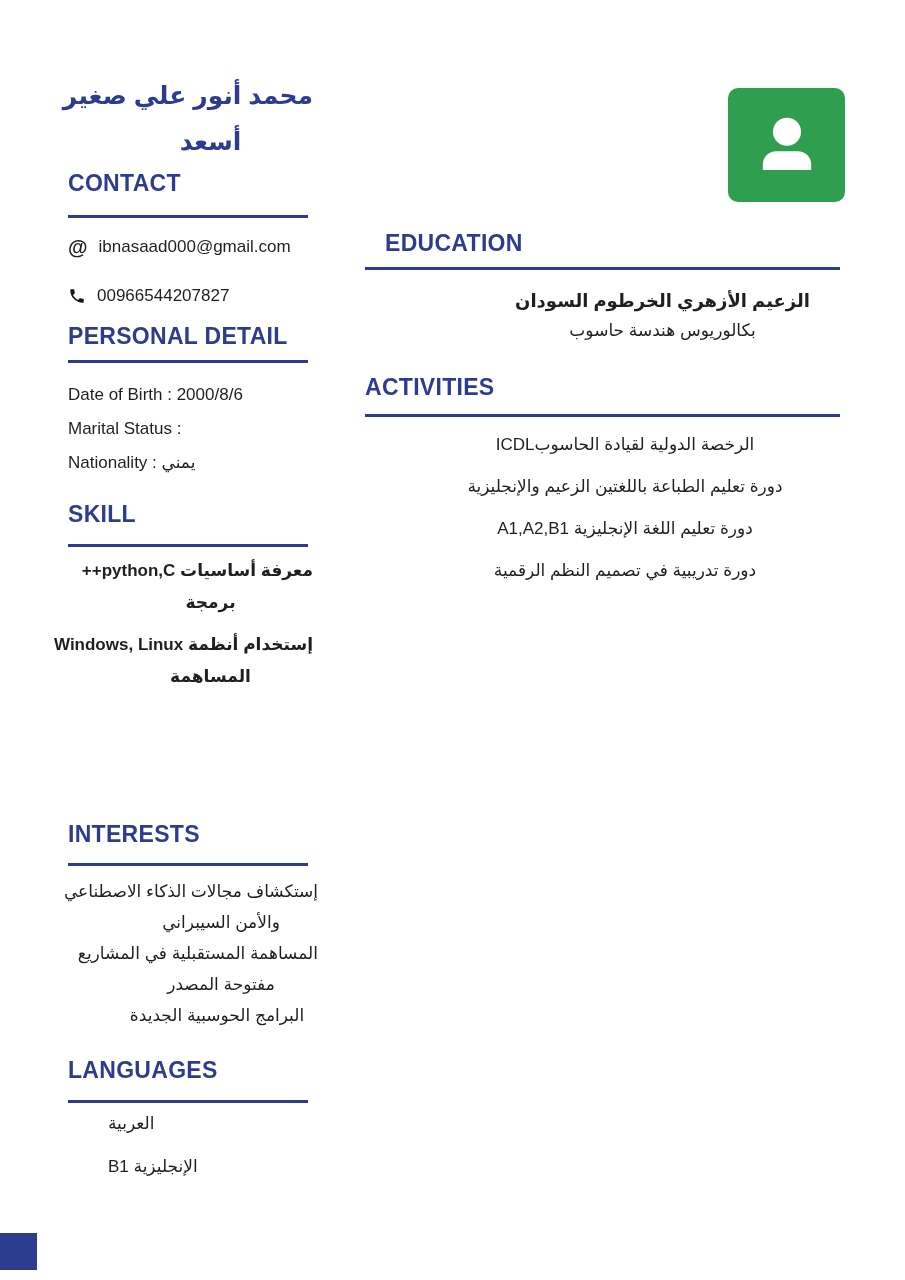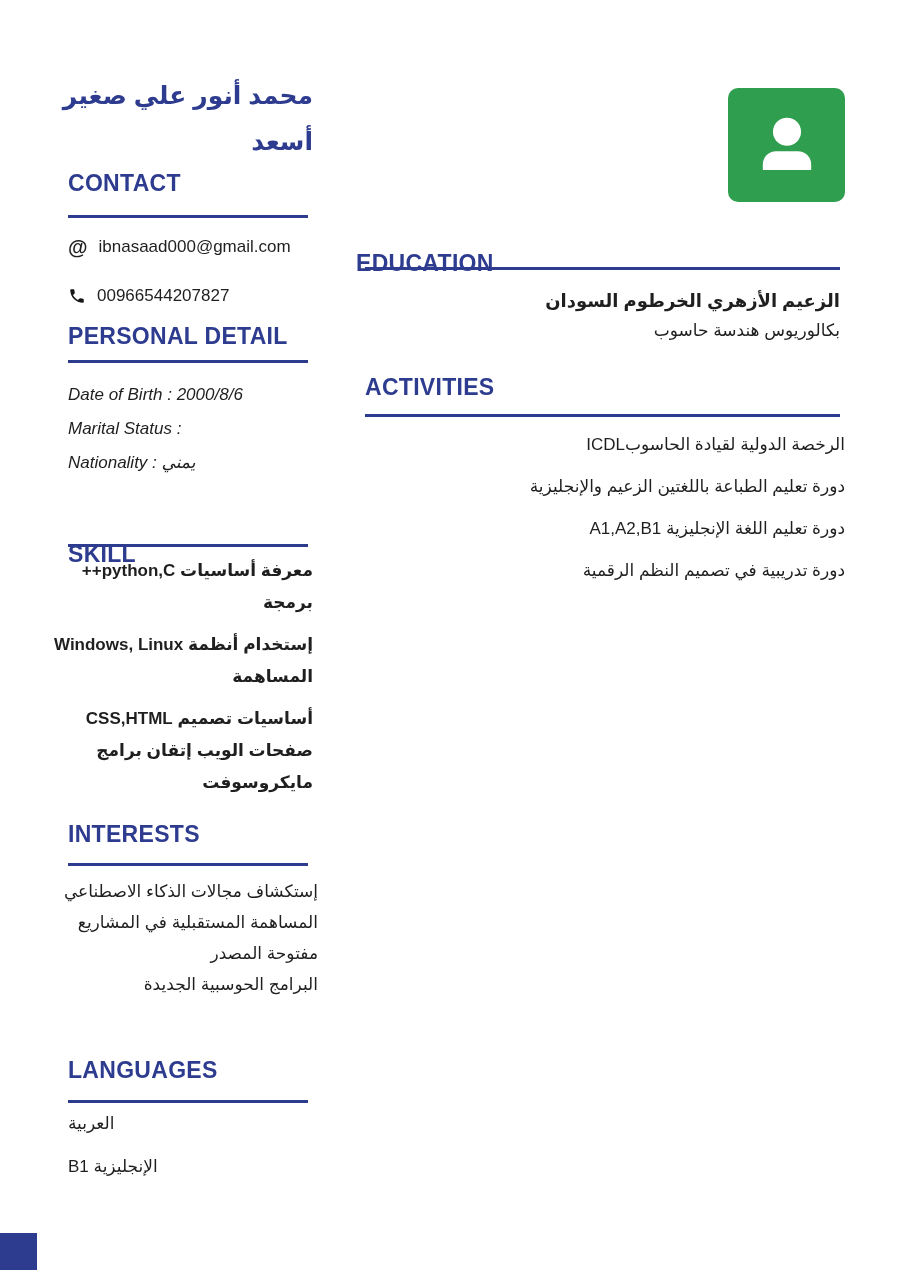--- a/index.html
+++ b/index.html
@@ -16,35 +16,35 @@
     color:var(--accent-blue,#2e3c90);
     font-weight:bold;
     font-size:23px;
     letter-spacing:.3px;
   }
   .rule {
     position:absolute;
     height:3px;
     background:var(--accent-blue,#2e3c90);
   }
-  .ar-line { direction:rtl; text-align:right; white-space:nowrap; }
+  .ar-line { direction:rtl; text-align:center; white-space:nowrap;margin-left:40px; }
   .name {
     color:var(--accent-blue,#2e3c90);
     font-weight:bold;
     font-size:25px;
     line-height:46px;
   }
   .contact-row { display:flex; align-items:center; gap:11px; font-size:17px; }
   .at-glyph { font-size:20px; font-weight:bold; line-height:1; }
   .detail-line { font-size:17px; line-height:34px; white-space:nowrap; }
   .skill-item { margin-bottom:10px; }
   .skill-line { font-size:17px; line-height:32px; }
   .interest-line { font-size:17px; line-height:31px; }
   .lang-line { font-size:17px; }
-  .edu-block { direction:rtl; padding-left:120px; }
+  .edu-block { text-align:center; direction:rtl; padding-left:120px; }
   .edu-school { font-size:18px; font-weight:bold; line-height:30px; }
   .edu-degree { font-size:17px; line-height:30px; }
   .activity-line { font-size:17px; line-height:28px; margin-bottom:14px; }
   .avatar {
     position:absolute; left:728px; top:88px;
     width:117px; height:114px;
     background:var(--avatar-green,#2f9e4f);
     border-radius:10px;
     display:flex; align-items:center; justify-content:center;
   }
@@ -77,62 +77,58 @@
     <svg width="18" height="18" viewBox="0 0 24 24" fill="#161616" aria-hidden="true">
       <path d="M6.62 10.79c1.44 2.83 3.76 5.14 6.59 6.59l2.2-2.2c.27-.27.67-.36 1.02-.24 1.12.37 2.33.57 3.57.57.55 0 1 .45 1 1V20c0 .55-.45 1-1 1-9.39 0-17-7.61-17-17 0-.55.45-1 1-1h3.5c.55 0 1 .45 1 1 0 1.25.2 2.45.57 3.57.11.35.03.74-.25 1.02l-2.2 2.2z"></path>
     </svg>
   </span>
   <span>00966544207827</span>
 </div>
 
 <div class="abs heading" style="left:68px; top:323px;">PERSONAL DETAIL</div>
 <div class="rule" style="left:68px; top:360px; width:240px;"></div>
 
-<div class="abs" style="left:68px; top:378px;font-style:italic;">
+<div class="abs" style="left:68px; top:378px;">
   <div class="detail-line">Date of Birth : 2000/8/6</div>
   <div class="detail-line">Marital Status :</div>
   <div class="detail-line">Nationality : يمني</div>
 </div>
 
-<div class="abs heading" style="left:68px; top:501px;margin-top:40px;">SKILL</div>
+<div class="abs heading" style="left:68px; top:501px;">SKILL</div>
 <div class="rule" style="left:68px; top:544px; width:240px;"></div>
 
 <div class="abs" style="left:68px; top:555px; width:245px;font-weight:bold;">
   <div class="skill-item">
     <div class="skill-line ar-line">معرفة أساسيات python,C++</div>
     <div class="skill-line ar-line">برمجة</div>
   </div>
   <div class="skill-item">
     <div class="skill-line ar-line">إستخدام أنظمة Windows, Linux</div>
     <div class="skill-line ar-line">المساهمة</div>
   </div>
-  <div class="skill-item">
-    <div class="skill-line ar-line">أساسيات تصميم CSS,HTML</div>
-    <div class="skill-line ar-line">صفحات الويب إتقان برامج</div>
-    <div class="skill-line ar-line">مايكروسوفت</div>
-  </div>
 </div>
 
 <div class="abs heading" style="left:68px; top:821px;">INTERESTS</div>
 <div class="rule" style="left:68px; top:863px; width:240px;"></div>
 
 <div class="abs" style="left:68px; top:876px; width:250px;">
   <div class="interest-line ar-line">إستكشاف مجالات الذكاء الاصطناعي</div>
+  <div class="interest-line ar-line indent-16">والأمن السيبراني</div>
   <div class="interest-line ar-line">المساهمة المستقبلية في المشاريع</div>
   <div class="interest-line ar-line indent-16">مفتوحة المصدر</div>
   <div class="interest-line ar-line indent-8">البرامج الحوسبية الجديدة</div>
 </div>
 
 <div class="abs heading" style="left:68px; top:1057px;">LANGUAGES</div>
 <div class="rule" style="left:68px; top:1100px; width:240px;"></div>
 
 <div class="abs lang-line ar-line" style="left:68px; top:1113px;">العربية</div>
 <div class="abs lang-line ar-line" style="left:68px; top:1156px;">الإنجليزية B1</div>
 
-<div class="abs heading" style="left:356px; top:230px;margin-top:20px;">EDUCATION</div>
+<div class="abs heading" style="left:385px; top:230px;">EDUCATION</div>
 <div class="rule" style="left:365px; top:267px; width:475px;"></div>
 
 <div class="abs edu-block" style="left:365px; top:286px; width:475px;">
   <div class="edu-school">الزعيم الأزهري الخرطوم السودان</div>
   <div class="edu-degree">بكالوريوس هندسة حاسوب</div>
 </div>
 
 <div class="abs heading" style="left:365px; top:374px;">ACTIVITIES</div>
 <div class="rule" style="left:365px; top:414px; width:475px;"></div>
 

